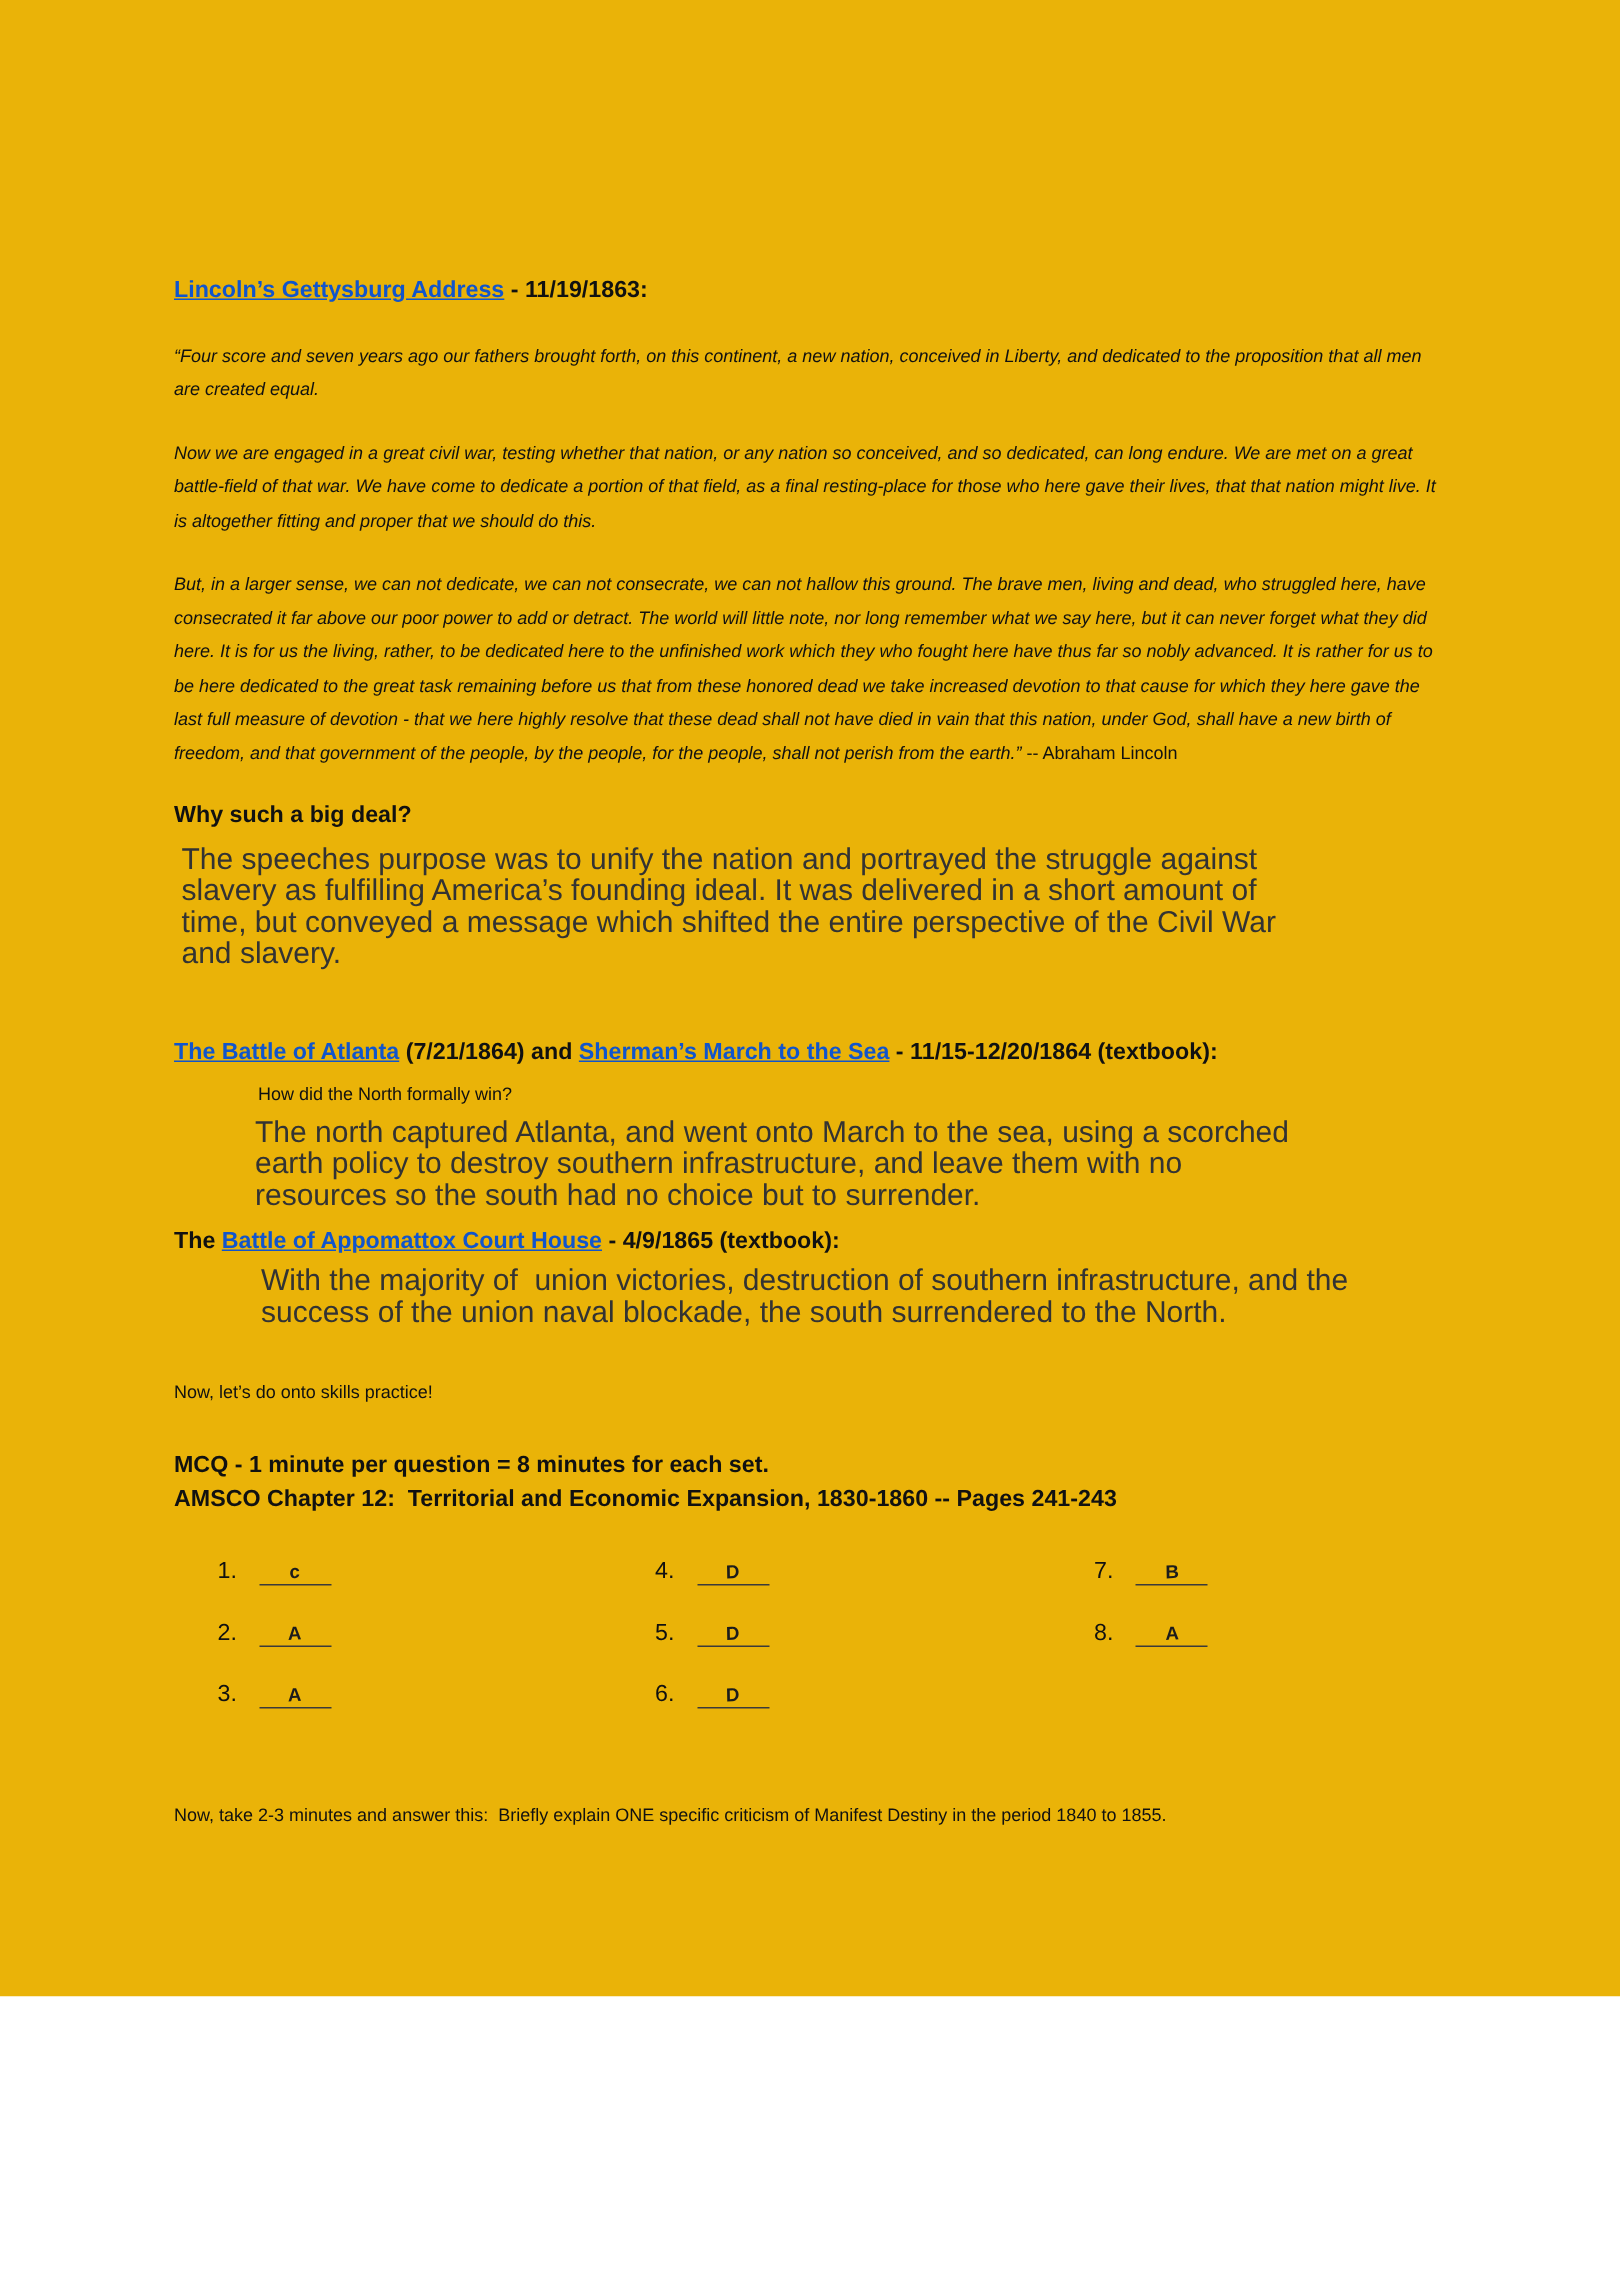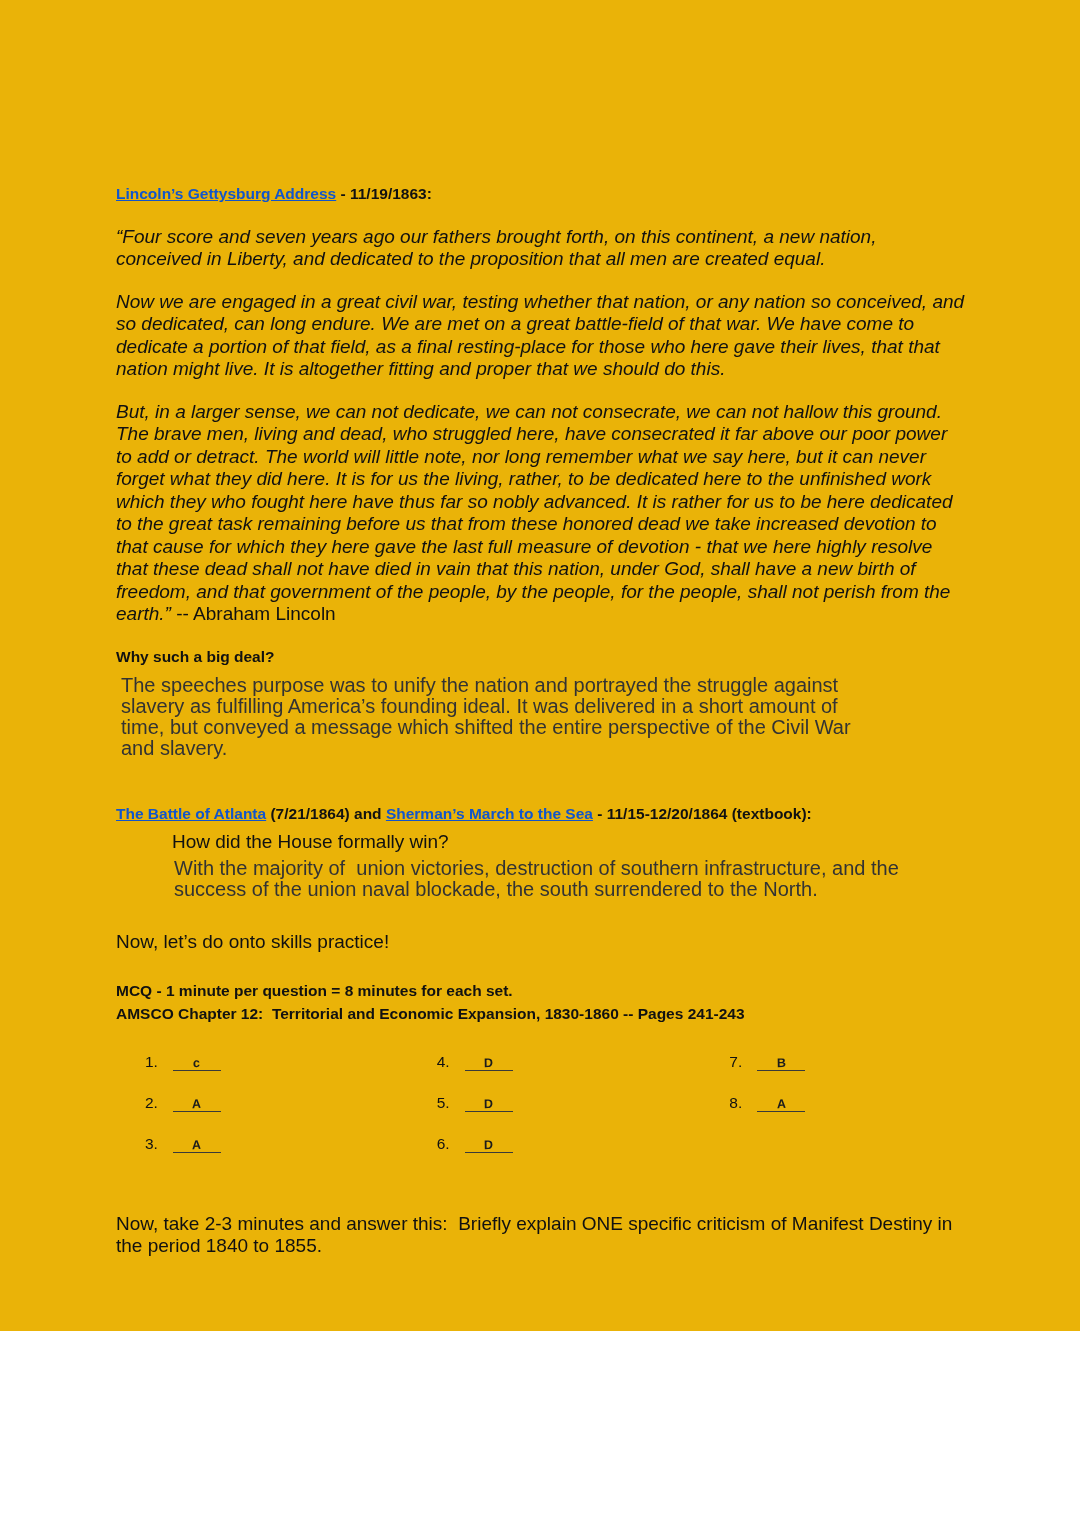--- a/index.html
+++ b/index.html
@@ -18,21 +18,21 @@
     overflow:hidden;
   }
   .content{
     position:absolute;
     left:116px;
     top:183px;
     width:849px;
   }
   p,h1,h2,h3,div{margin:0;padding:0;}
   .body-text{
-    font-size:19px;
+    font-size:12px;
     line-height:22.5px;
     color:var(--text);
   }
   .quote{
     font-style:italic;
     margin-top:20px;
   }
   .quote:first-of-type{margin-top:2px;}
   .attribution{font-style:normal;}
   .heading{
@@ -133,22 +133,24 @@
     <p class="heading"><span class="doclink">Lincoln’s Gettysburg Address</span><span> - 11/19/1863:</span></p>
 
     <p class="body-text quote">“Four score and seven years ago our fathers brought forth, on this continent, a new nation, conceived in Liberty, and dedicated to the proposition that all men are created equal.</p>
     <p class="body-text quote">Now we are engaged in a great civil war, testing whether that nation, or any nation so conceived, and so dedicated, can long endure. We are met on a great battle-field of that war. We have come to dedicate a portion of that field, as a final resting-place for those who here gave their lives, that that nation might live. It is altogether fitting and proper that we should do this.</p>
     <p class="body-text quote"><span>But, in a larger sense, we can not dedicate, we can not consecrate, we can not hallow this ground. The brave men, living and dead, who struggled here, have consecrated it far above our poor power to add or detract. The world will little note, nor long remember what we say here, but it can never forget what they did here. It is for us the living, rather, to be dedicated here to the unfinished work which they who fought here have thus far so nobly advanced. It is rather for us to be here dedicated to the great task remaining before us that from these honored dead we take increased devotion to that cause for which they here gave the last full measure of devotion - that we here highly resolve that these dead shall not have died in vain that this nation, under God, shall have a new birth of freedom, and that government of the people, by the people, for the people, shall not perish from the earth.”</span><span class="attribution"> -- Abraham Lincoln</span></p>
 
     <p class="heading big-deal-heading">Why such a big deal?</p>
     <p class="student-answer">The speeches purpose was to unify the nation and portrayed the struggle against slavery as fulfilling America’s founding ideal. It was delivered in a short amount of time, but conveyed a message which shifted the entire perspective of the Civil War and slavery.</p>
 
     <p class="heading atlanta-heading"><span class="doclink">The Battle of Atlanta</span><span> (7/21/1864) and </span><span class="doclink">Sherman’s March to the Sea</span><span> - 11/15-12/20/1864 (textbook):</span></p>
-    <p class="body-text sub-question">How did the House formally win?</p>
-
+    <p class="body-text sub-question">How did the North formally win?</p>
+    <p class="student-answer answer-atlanta">The north captured Atlanta, and went onto March to the sea, using a scorched earth policy to destroy southern infrastructure, and leave them with no resources so the south had no choice but to surrender.</p>
+
+    <p class="heading appomattox-heading"><span>The </span><span class="doclink">Battle of Appomattox Court House</span><span> - 4/9/1865 (textbook):</span></p>
     <p class="student-answer answer-appomattox">With the majority of  union victories, destruction of southern infrastructure, and the success of the union naval blockade, the south surrendered to the North.</p>
 
     <p class="body-text skills-intro">Now, let’s do onto skills practice!</p>
 
     <p class="heading mcq-heading">MCQ - 1 minute per question = 8 minutes for each set.</p>
     <p class="heading chapter-heading">AMSCO Chapter 12:  Territorial and Economic Expansion, 1830-1860 -- Pages 241-243</p>
 
     <div class="answer-grid">
       <div class="answer-col answer-col-1">
         <div class="answer-slot">

